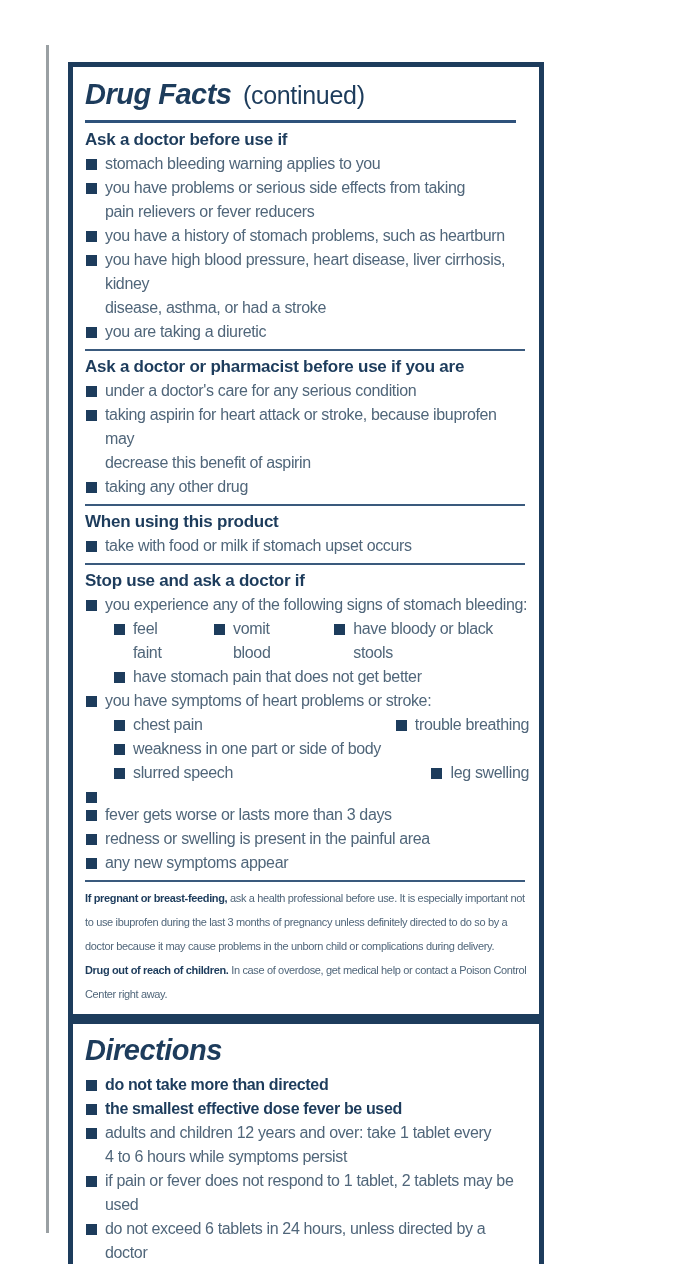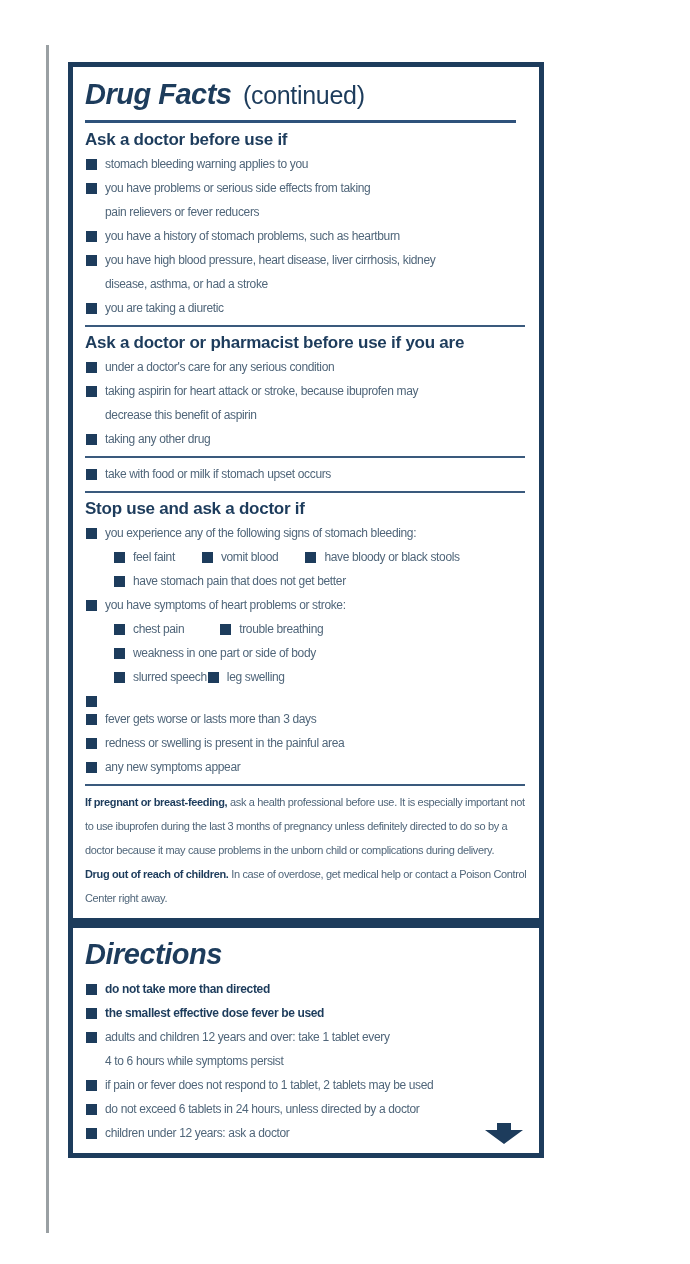--- a/index.html
+++ b/index.html
@@ -25,24 +25,24 @@
 
   .sec-h {
     font-weight:700; font-size:17px; line-height:24px; color:#1d3c5c; letter-spacing:-0.25px;
   }
   .row { display:flex; align-items:flex-start; }
   .sq {
     flex:0 0 auto; width:11px; height:11px; background:#1d3c5c;
     margin:7px 8px 0 1px;
   }
   .bt {
-    white-space:pre-line; font-size:12px; line-height:24px; color:#50667a; letter-spacing:-0.35px;
+    white-space:pre-line; font-size:16px; line-height:24px; color:#50667a; letter-spacing:-0.35px;
   }
   .bt-bold { color:#1d3c5c; font-weight:700; }
-  .sub { margin-left:28px; }
+  .sub { margin-left:28px;justify-content:space-between; }
   .inline-item { display:flex; align-items:flex-start; }
   .divider { height:2px; background:#3a5a7d; width:99%; margin:5px 0 4px 0; }
 
   .para { margin:0; font-size:11px; line-height:24px; color:#50667a; letter-spacing:-0.35px; }
   .para .lead { color:#1d3c5c; font-weight:700; }
 
   .dir-title-row { line-height:36px; }
   .dir-title { font-style:italic; font-weight:700; font-size:29px; color:#1d3c5c; letter-spacing:-0.5px; }
 
   .arrow-wrap { margin-left:auto; align-self:center; padding-right:6px; display:flex; }
@@ -103,20 +103,21 @@
       </div>
       <div class="row">
         <span class="sq"></span>
         <span class="bt">taking any other drug</span>
       </div>
     </div>
 
     <div class="divider"></div>
 
     <div>
+      <div class="sec-h">When using this product</div>
       <div class="row">
         <span class="sq"></span>
         <span class="bt">take with food or milk if stomach upset occurs</span>
       </div>
     </div>
 
     <div class="divider"></div>
 
     <div>
       <div class="sec-h">Stop use and ask a doctor if</div>

